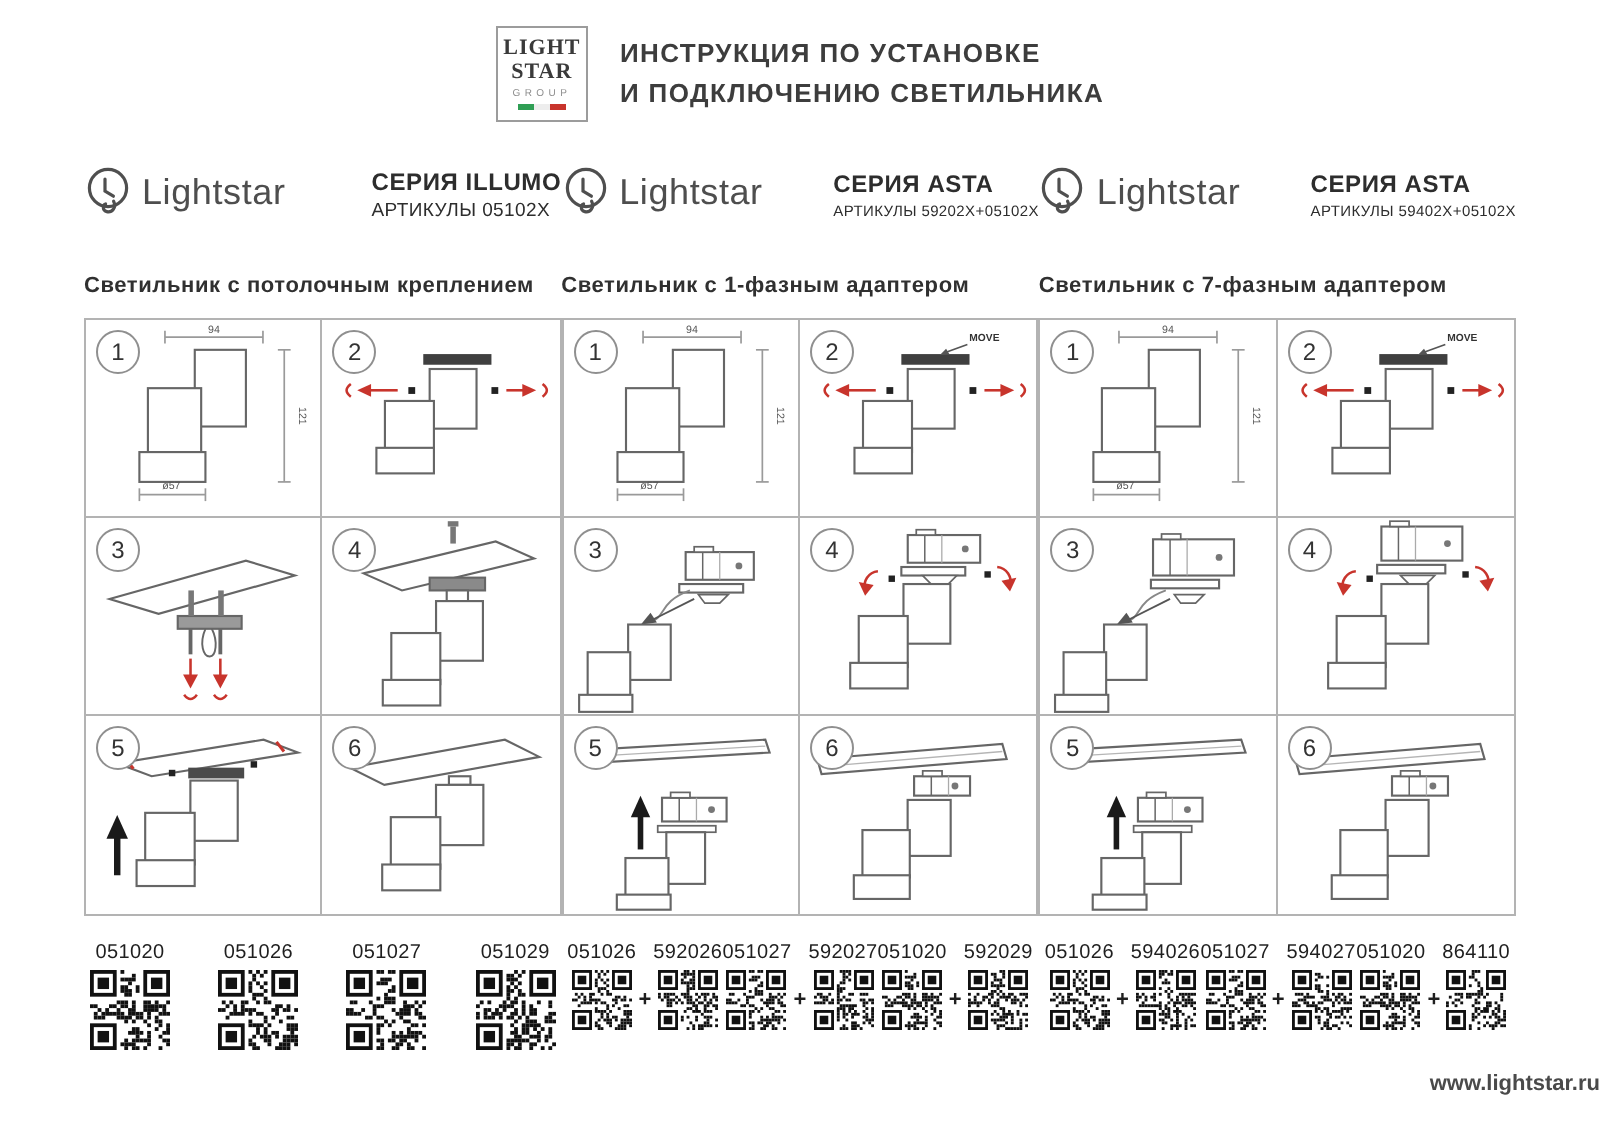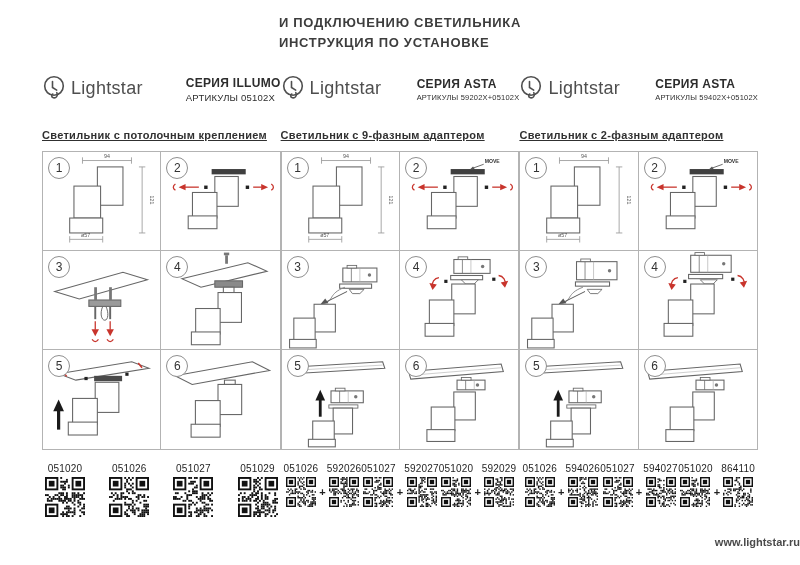--- a/index.html
+++ b/index.html
@@ -21,21 +21,21 @@
   
   .columns{display:flex;justify-content:space-between;padding:14px 42px 0;}
   .column{width:248px;}
   .brand-row{display:flex;align-items:center;height:42px;}
   .ls-logo svg{width:24px;height:27px;display:block;}
   .ls-word{font-size:18px;color:#4e4e4e;margin-left:5px;letter-spacing:0.3px;}
   .series-block{margin-left:auto;text-align:left;padding-top:3px;}
   .series{font-size:12px;font-weight:bold;color:#2d2d2d;letter-spacing:0.3px;}
   .articles{font-size:7.5px;font-weight:normal;color:#2d2d2d;margin-top:2px;letter-spacing:0.2px;}
   .column-1 .articles{font-size:9.5px;}
-  .subtitle{margin-top:20px;font-size:11px;font-weight:bold;color:#303030;letter-spacing:0.3px;white-space:nowrap;text-decoration:underline;}
+  .subtitle{margin-top:20px;font-size:11px;font-weight:bold;color:#303030;letter-spacing:0.3px;white-space:nowrap;}
   
   .grid{display:grid;grid-template-columns:1fr 1fr;border:1px solid #b3b3b3;margin-top:10px;background:#fff;}
   .cell{height:99px;position:relative;border-right:1px solid #b3b3b3;border-bottom:1px solid #b3b3b3;box-sizing:border-box;}
   .cell:nth-child(2n){border-right:none;}
   .cell:nth-child(n+5){border-bottom:none;}
   .stepnum{position:absolute;top:5px;left:5px;width:20px;height:20px;border:1px solid #8f8f8f;
     border-radius:50%;display:flex;align-items:center;justify-content:center;font-size:12px;color:#333;background:#fff;z-index:1;}
   .diag{position:absolute;inset:0;width:100%;height:100%;}
   
   .codes{display:flex;justify-content:space-between;margin-top:13px;padding:0 3px;}
@@ -46,23 +46,33 @@
   .paired .qr{width:30px;height:30px;}
   .plus{font-weight:bold;font-size:11px;color:#1f1f1f;margin:0 1px 9px;}
   
   .footer{position:absolute;left:0;right:0;bottom:15px;text-align:right;}
   .footer a{font-size:11px;font-weight:bold;color:#4a4a4a;text-decoration:none;}
 </style>
 </head>
 <body>
 
 <header class="header">
+  <div class="lsg-logo">
+    <div class="lsg-word">LIGHT</div>
+    <div class="lsg-word">STAR</div>
+    <div class="lsg-group">GROUP</div>
+    <div class="lsg-flag">
+        <span class="flag-g"></span>
+        <span class="flag-w"></span>
+        <span class="flag-r"></span>
+      </div>
+  </div>
   <div class="title">
+    <div>ИНСТРУКЦИЯ ПО УСТАНОВКЕ</div>
     <div>И ПОДКЛЮЧЕНИЮ СВЕТИЛЬНИКА</div>
-    <div>ИНСТРУКЦИЯ ПО УСТАНОВКЕ</div>
   </div>
 </header>
 
 <main class="columns">
 
   <section class="column column-1">
     <div class="brand-row">
       <span class="ls-logo">
         <svg viewBox="0 0 24 27">
             <circle cx="12" cy="11" r="9.3" fill="none" stroke="#4f4f4f" stroke-width="1.6"></circle>
@@ -704,21 +714,21 @@
             <path d="M10.5,6.5 v6 l4.2,2.6" fill="none" stroke="#4f4f4f" stroke-width="1.6" stroke-linecap="round"></path>
             <path d="M14.8,17.6 c1.6,3.2 -0.8,5.8 -3.4,5.2 c-2.2,-0.5 -2.2,-3.2 -0.6,-3.8" fill="none" stroke="#4f4f4f" stroke-width="1.6" stroke-linecap="round"></path>
           </svg>
       </span>
       <span class="ls-word">Lightstar</span>
       <div class="series-block">
         <div class="series">СЕРИЯ ASTA</div>
         <div class="articles">АРТИКУЛЫ 59202X+05102X</div>
       </div>
     </div>
-    <div class="subtitle">Светильник с 9-фазным адаптером</div>
+    <div class="subtitle">Светильник с 1-фазным адаптером</div>
     <div class="grid">
         <div class="cell">
           <span class="stepnum">1</span>
           <svg class="diag" viewBox="0 0 104 92">
             <rect x="48" y="14" width="24" height="36" fill="#fff" stroke="#666666" stroke-width="1"></rect>
             <rect x="26" y="32" width="25" height="30" fill="#fff" stroke="#666666" stroke-width="1"></rect>
             <rect x="22" y="62" width="31" height="14" fill="#fff" stroke="#666666" stroke-width="1"></rect>
             <g stroke="#9a9a9a" stroke-width="0.8" fill="none">
      <line x1="34" y1="5" x2="34" y2="11"></line>
               <line x1="80" y1="5" x2="80" y2="11"></line>
@@ -1599,21 +1609,21 @@
             <path d="M10.5,6.5 v6 l4.2,2.6" fill="none" stroke="#4f4f4f" stroke-width="1.6" stroke-linecap="round"></path>
             <path d="M14.8,17.6 c1.6,3.2 -0.8,5.8 -3.4,5.2 c-2.2,-0.5 -2.2,-3.2 -0.6,-3.8" fill="none" stroke="#4f4f4f" stroke-width="1.6" stroke-linecap="round"></path>
           </svg>
       </span>
       <span class="ls-word">Lightstar</span>
       <div class="series-block">
         <div class="series">СЕРИЯ ASTA</div>
         <div class="articles">АРТИКУЛЫ 59402X+05102X</div>
       </div>
     </div>
-    <div class="subtitle">Светильник с 2-фазным адаптером</div>
+    <div class="subtitle">Светильник с 7-фазным адаптером</div>
     <div class="grid">
         <div class="cell">
           <span class="stepnum">1</span>
           <svg class="diag" viewBox="0 0 104 92">
             <rect x="48" y="14" width="24" height="36" fill="#fff" stroke="#666666" stroke-width="1"></rect>
             <rect x="26" y="32" width="25" height="30" fill="#fff" stroke="#666666" stroke-width="1"></rect>
             <rect x="22" y="62" width="31" height="14" fill="#fff" stroke="#666666" stroke-width="1"></rect>
             <g stroke="#9a9a9a" stroke-width="0.8" fill="none">
      <line x1="34" y1="5" x2="34" y2="11"></line>
               <line x1="80" y1="5" x2="80" y2="11"></line>

